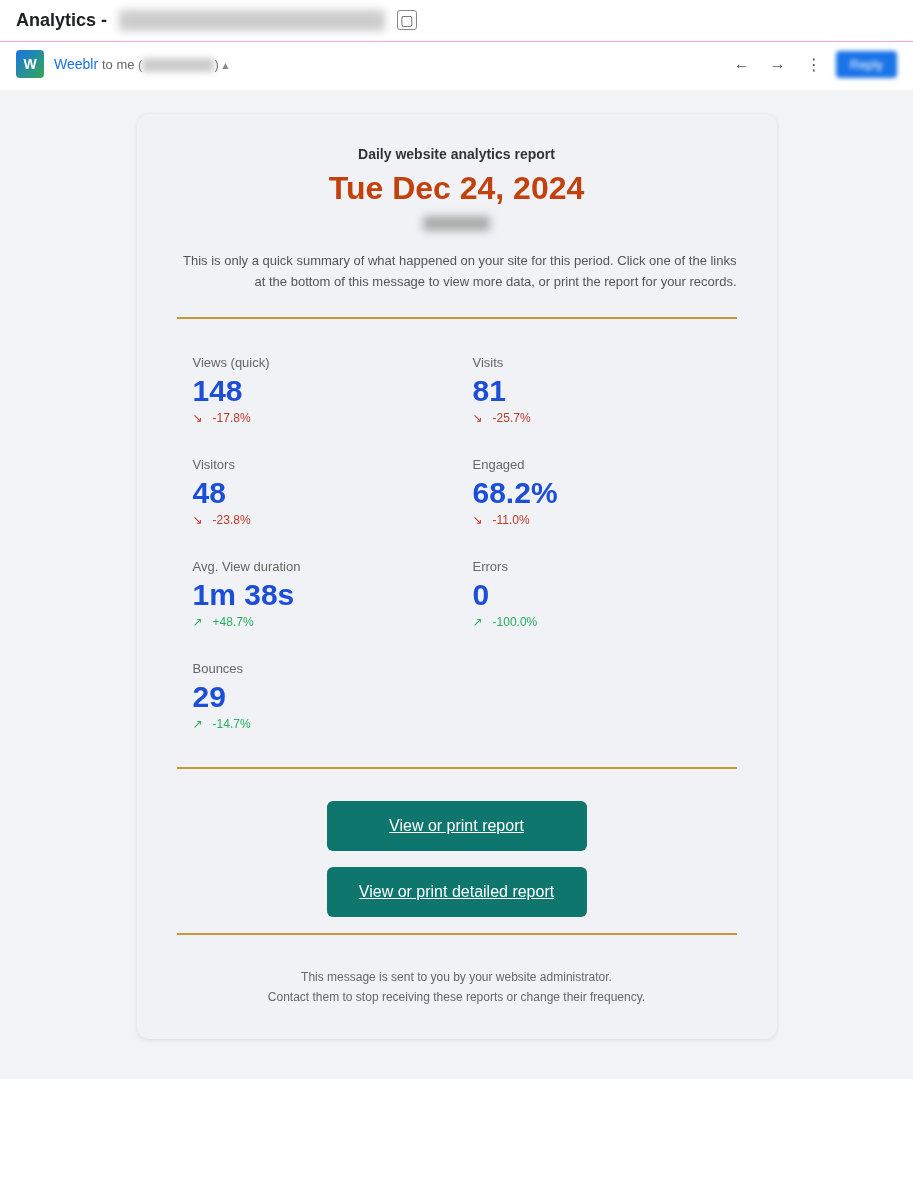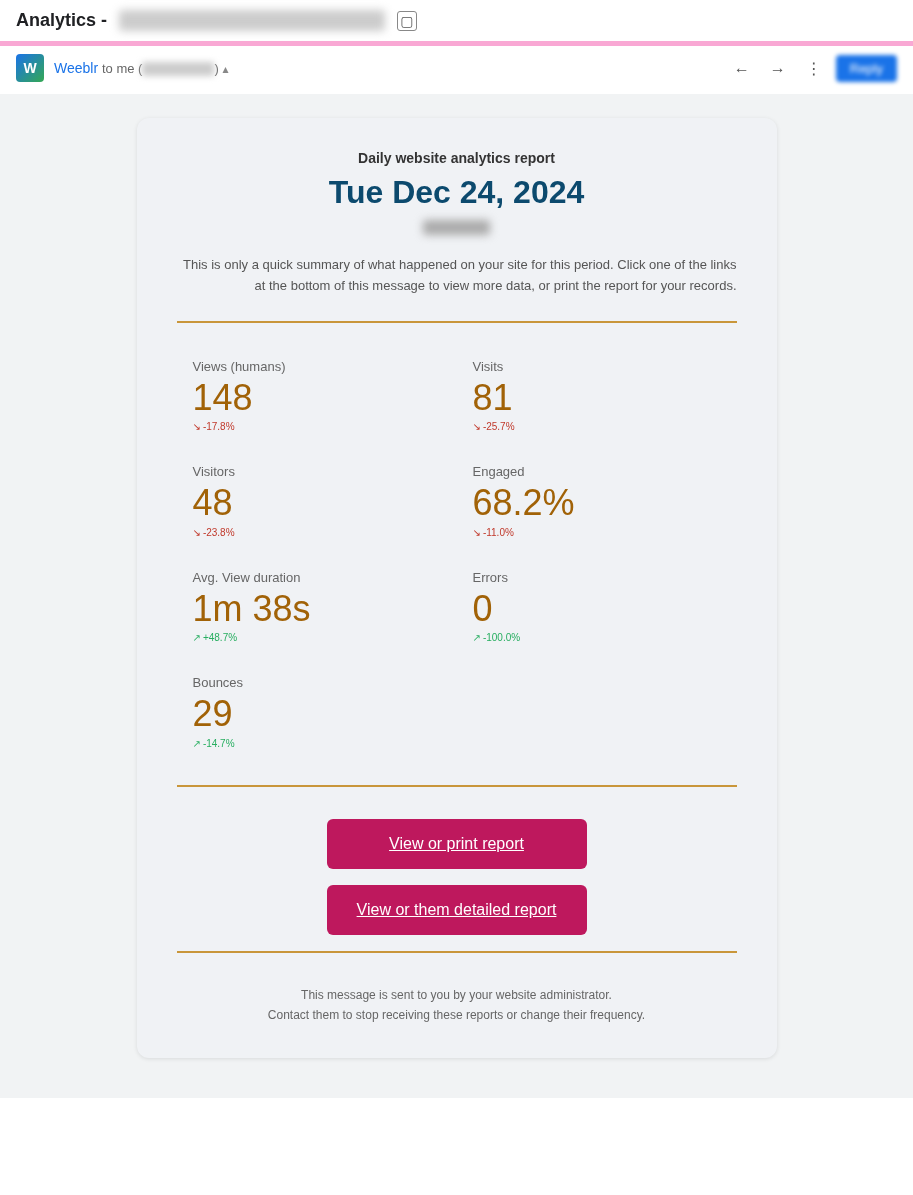--- a/index.html
+++ b/index.html
@@ -11,23 +11,23 @@
     }
 
     
     .email-chrome {
       background: #fff;
       min-height: 100vh;
     }
 
     .email-header-bar {
       padding: 10px 16px;
-      border-bottom: 5px solid #f9a8d4;
-      display: flex;
-      align-items: flex-end;
+      border-bottom: 1px solid #f9a8d4;
+      display: flex;
+      align-items: flex-start;
       gap: 8px;
     }
 
     .subject-line {
       font-size: 18px;
       font-weight: bold;
       color: #202124;
     }
 
     .subject-blur {
@@ -156,21 +156,21 @@
       font-size: 14px;
       font-weight: bold;
       color: #333;
       margin-bottom: 8px;
     }
 
     .report-date {
       text-align: center;
       font-size: 32px;
       font-weight: bold;
-      color: #0c4a6e;
+      color: #c2410c;
       margin-bottom: 8px;
     }
 
     .report-site {
       text-align: center;
       margin-bottom: 20px;
     }
 
     .site-blur {
       display: inline-block;
@@ -209,32 +209,32 @@
       text-align: left;
     }
 
     .stat-label {
       font-size: 13px;
       color: #666;
       margin-bottom: 4px;
     }
 
     .stat-value {
-      font-size: 36px;
-      font-weight: normal;
-      color: #a16207;
+      font-size: 30px;
+      font-weight: bold;
+      color: #1d4ed8;
       line-height: 1.1;
       margin-bottom: 4px;
     }
 
     .stat-change {
-      font-size: 10px;
-      display: flex;
-      align-items: center;
-      gap: 2px;
+      font-size: 12px;
+      display: flex;
+      align-items: center;
+      gap: 10px;
     }
 
     .stat-change.negative {
       color: #c0392b;
     }
 
     .stat-change.positive {
       color: #27ae60;
     }
 
@@ -250,21 +250,21 @@
       background: #c9963a;
       border: none;
       margin: 16px 0 32px 0;
     }
 
     .btn-view {
       display: block;
       width: 100%;
       max-width: 260px;
       margin: 0 auto 16px;
-      background: #be185d;
+      background: #0f766e;
       color: white;
       text-align: center;
       padding: 16px 20px;
       border-radius: 6px;
       font-size: 16px;
       cursor: pointer;
       border: none;
       text-decoration: underline;
       font-family: Arial, sans-serif;
     }
@@ -317,21 +317,21 @@
         <span class="site-blur">xxxxxx.com</span>
       </div>
 
       <p class="report-intro">This is only a quick summary of what happened on your site for this period. Click one of the links at the bottom of this message to view more data, or print the report for your records.</p>
 
       <hr class="gold-divider">
 
       <div class="stats-grid">
 
         <div class="stat-cell">
-          <div class="stat-label">Views (humans)</div>
+          <div class="stat-label">Views (quick)</div>
           <div class="stat-value">148</div>
           <div class="stat-change negative">
             <span class="arrow-down"></span>
             <span>-17.8%</span>
           </div>
         </div>
 
         <div class="stat-cell">
           <div class="stat-label">Visits</div>
           <div class="stat-value">81</div>
@@ -385,21 +385,21 @@
             <span class="arrow-up"></span>
             <span>-14.7%</span>
           </div>
         </div>
 
       </div>
 
       <hr class="bottom-divider">
 
       <button class="btn-view">View or print report</button>
-      <button class="btn-view">View or them detailed report</button>
+      <button class="btn-view">View or print detailed report</button>
 
       <hr class="bottom-divider">
 
       <div class="footer-text">
         <p>This message is sent to you by your website administrator.</p>
         <p>Contact them to stop receiving these reports or change their frequency.</p>
       </div>
 
     </div>
   </div>

